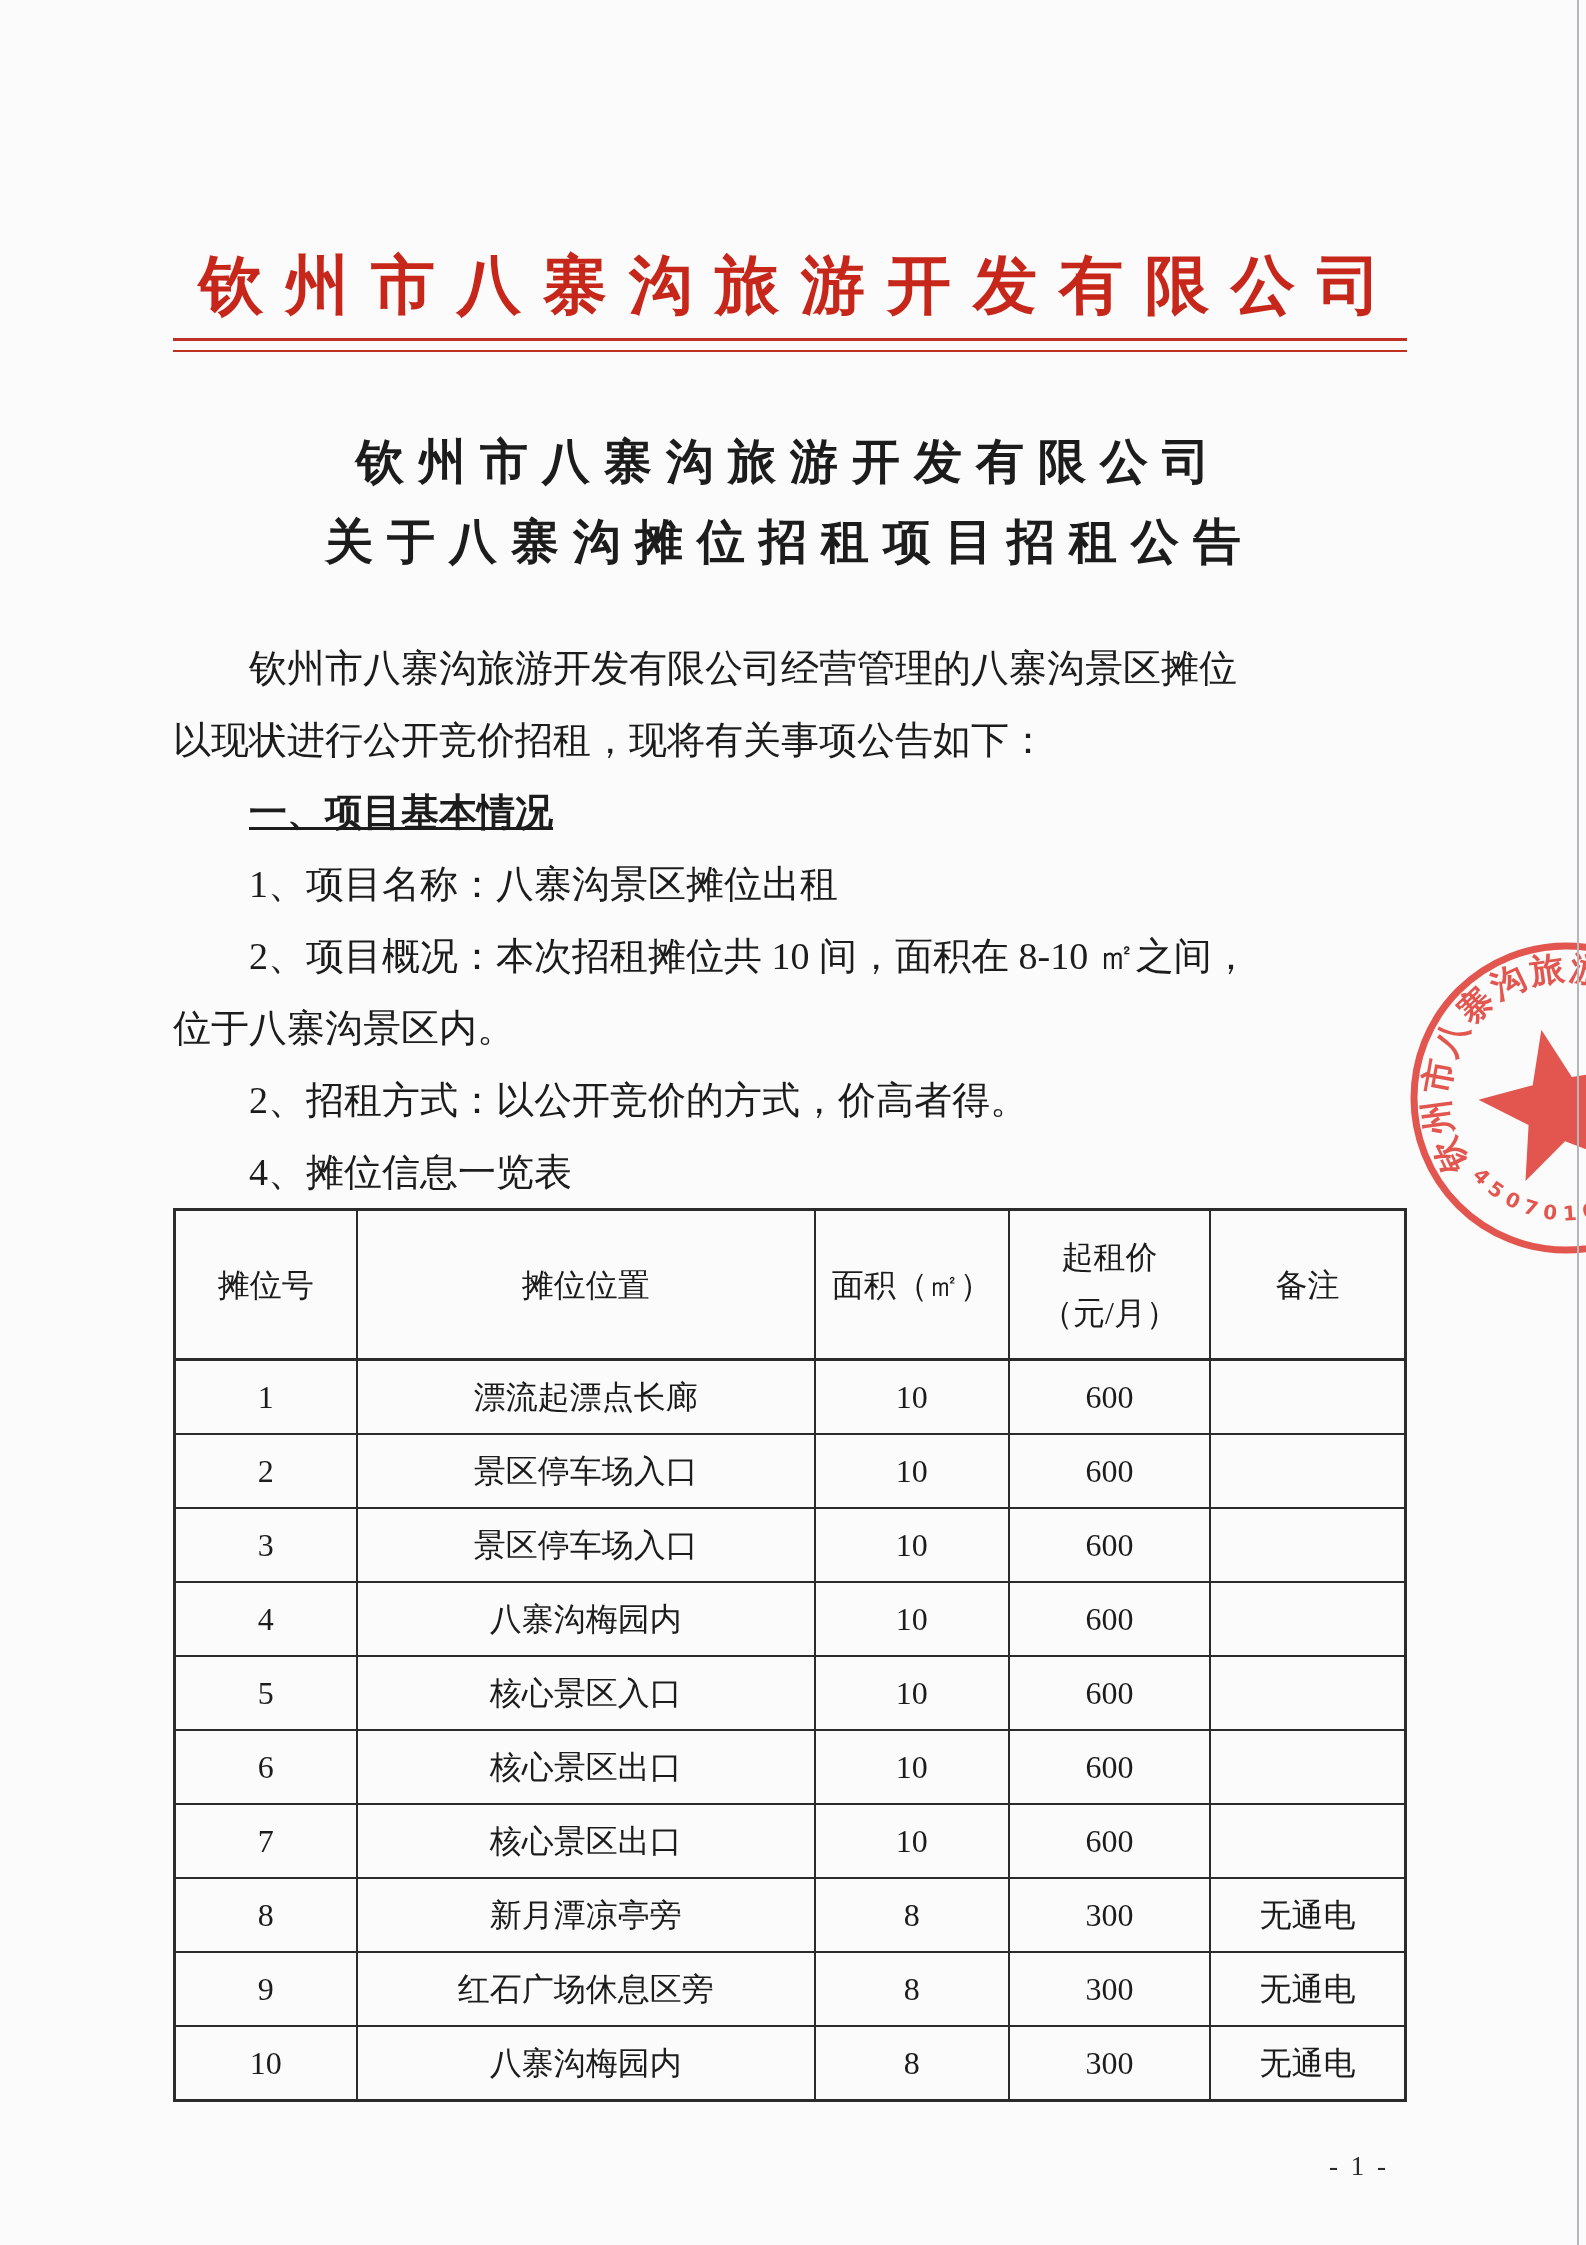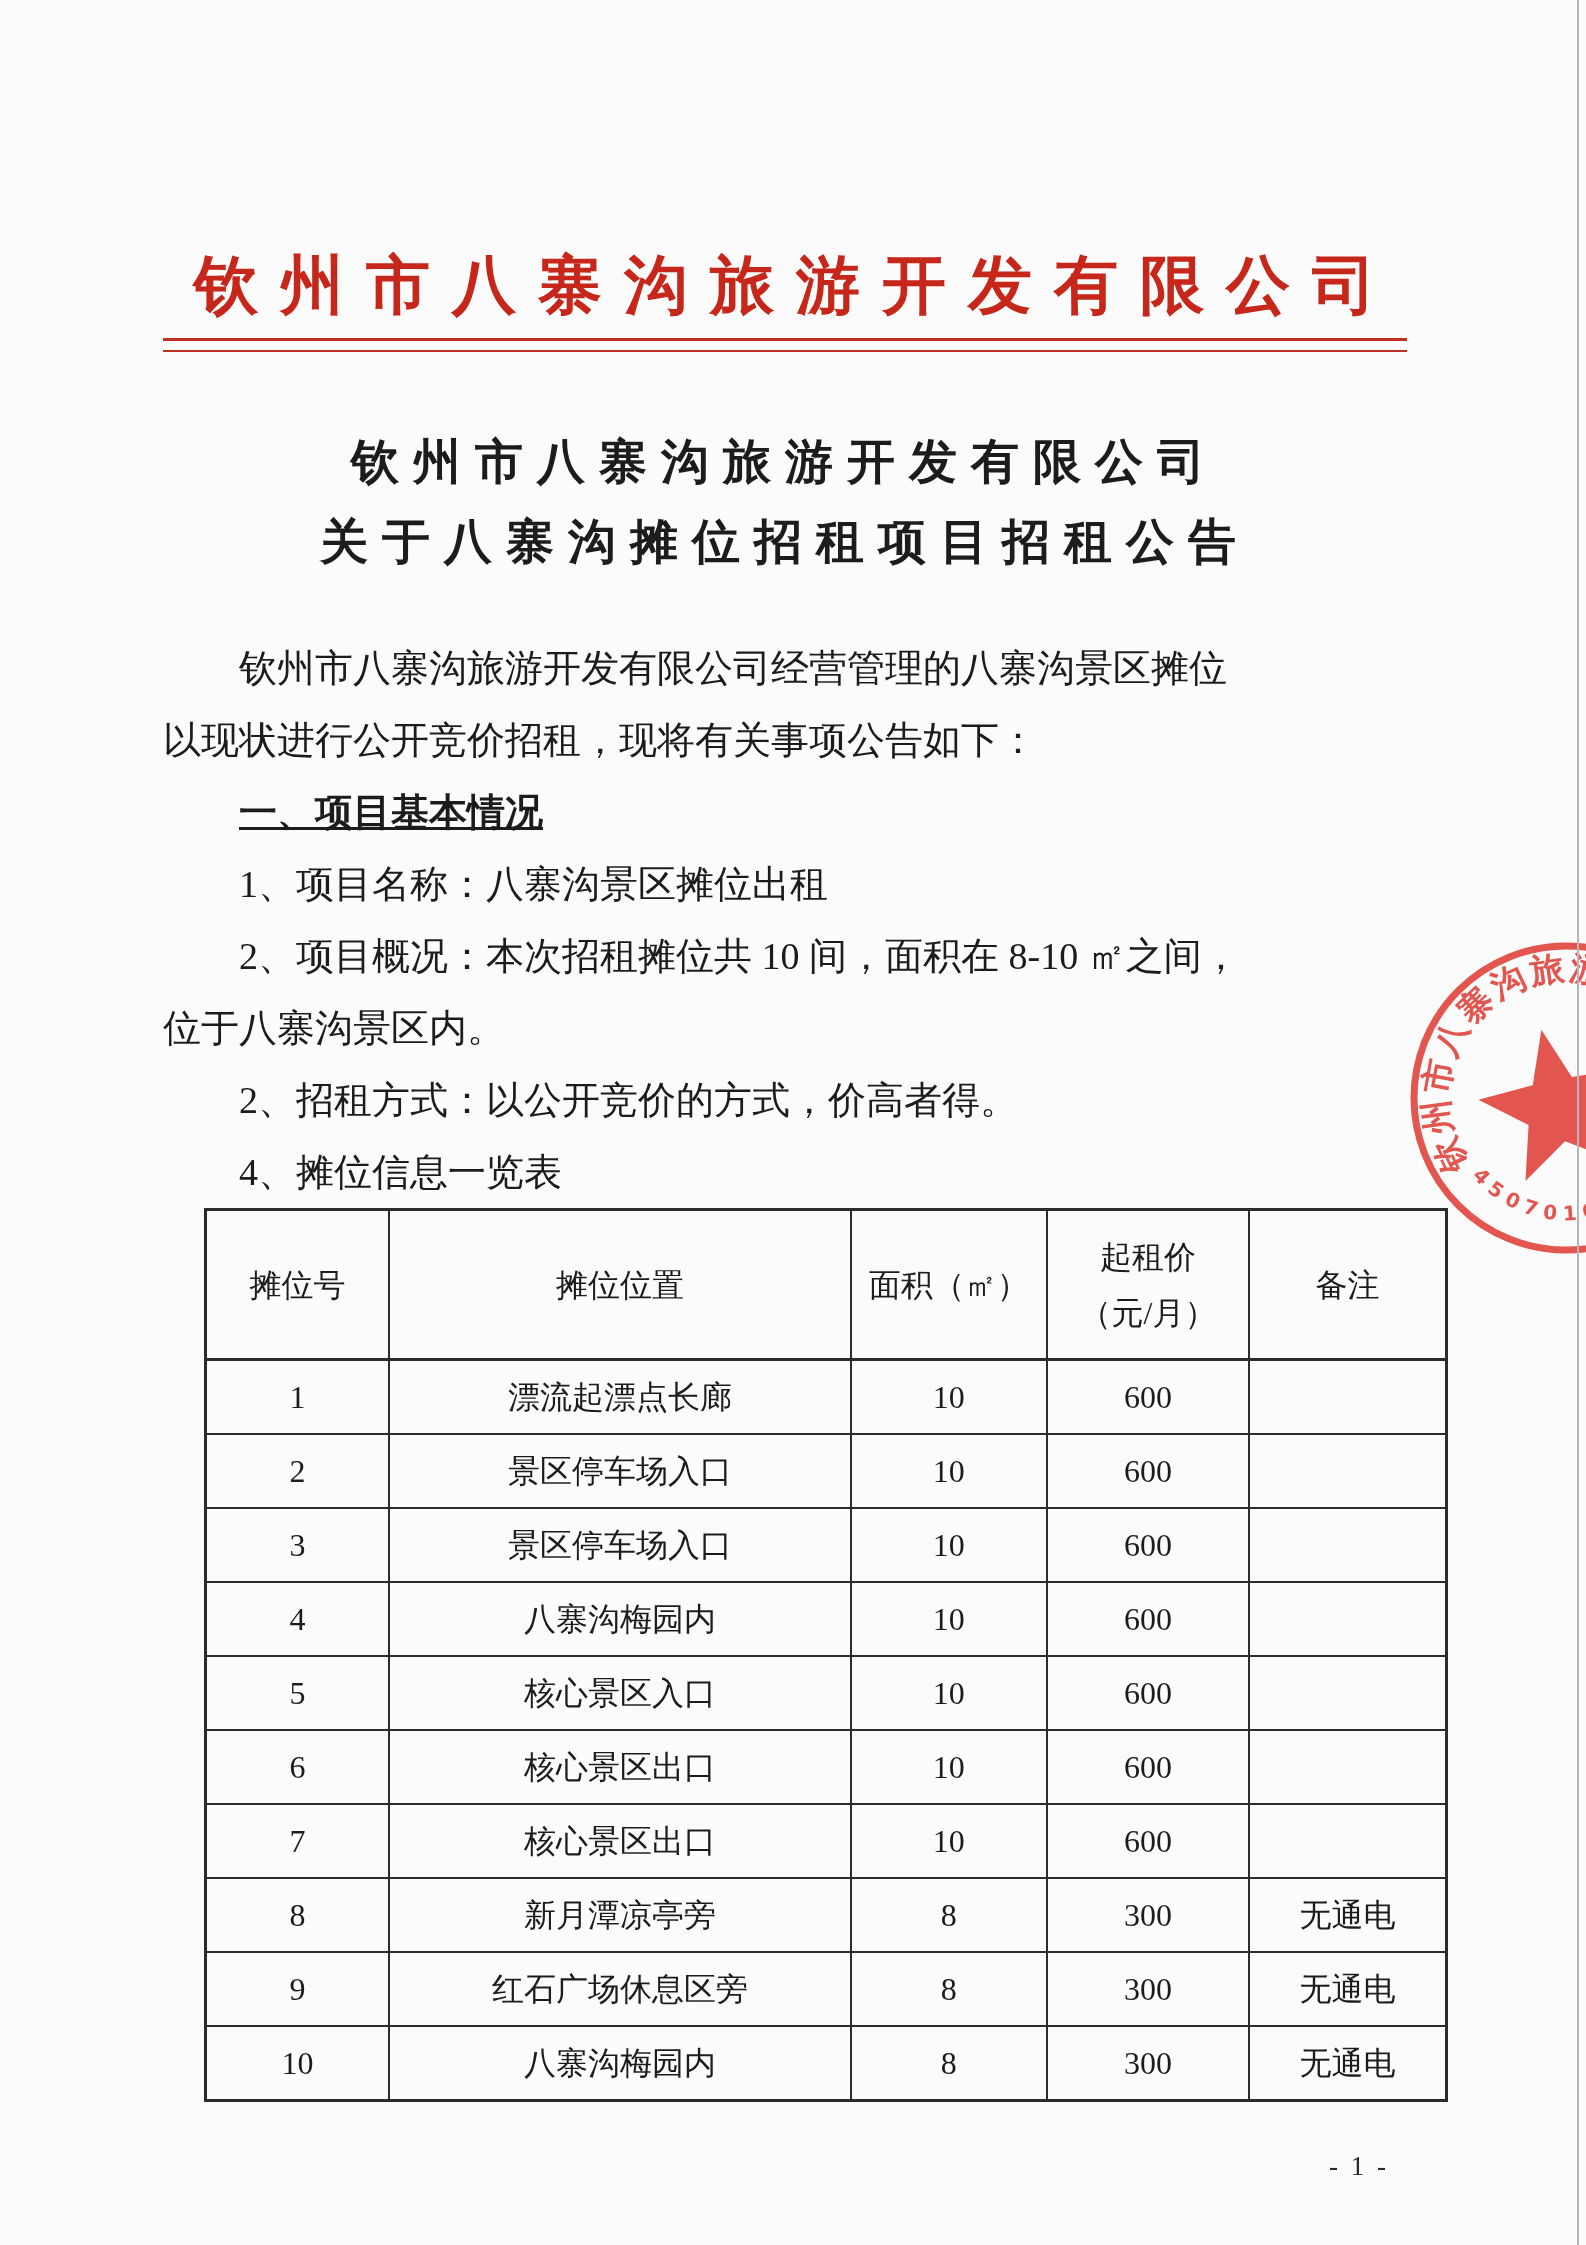--- a/index.html
+++ b/index.html
@@ -7,20 +7,21 @@
   body { font-family: "Liberation Serif", "DejaVu Serif", serif; }
 
   .page {
     position: relative;
     width: 1586px;
     height: 2245px;
     margin: 0 auto;
     background: #fafbfa;
     overflow: hidden;
     color: #1c1c1c;
+    padding-left: 10px;
   }
   .content {
     position: relative;
     padding-left: 163px;
     padding-right: 179px; 
   }
 
   
   .letterhead {
     margin-top: 246px;
@@ -58,21 +59,21 @@
   table.stalls {
     width: 100%;
     margin-top: 0;
     border-collapse: collapse;
     table-layout: fixed;
     font-size: 32px;
   }
   table.stalls, table.stalls th, table.stalls td {
     border: 2px solid #2b2b2b;
   }
-  table.stalls { border-width: 3px; margin-left: 41px; }
+  table.stalls { border-width: 3px; }
   table.stalls th {
     height: 150px;
     font-weight: normal;
     text-align: center;
     vertical-align: middle;
     border-bottom-width: 3px;
     line-height: 56px;
   }
   table.stalls td {
     height: 65px;

